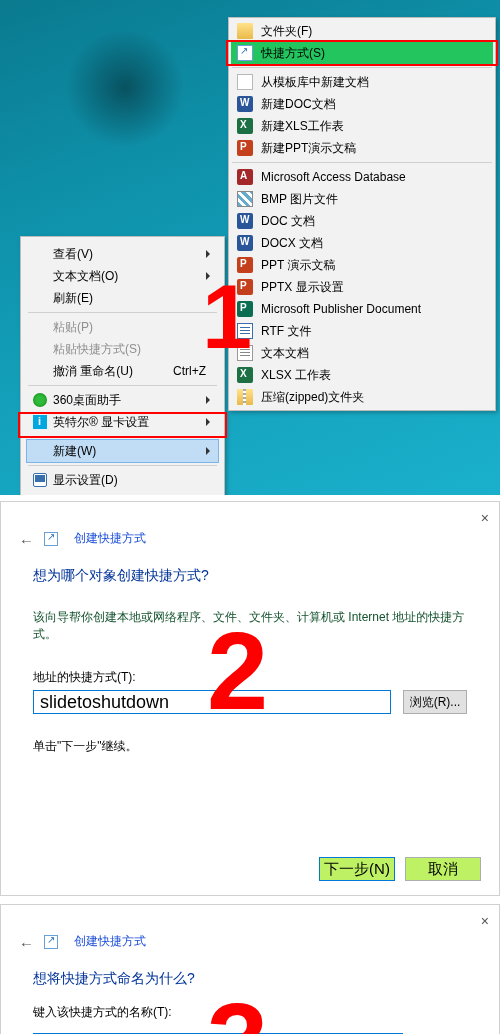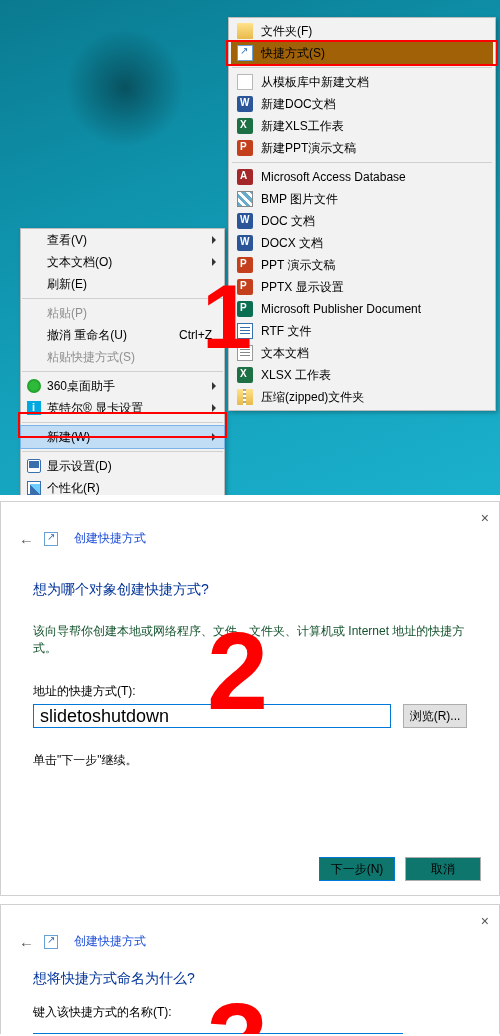--- a/index.html
+++ b/index.html
@@ -28,26 +28,26 @@
       font-size: 90px;
       font-weight: 700;
       color: #ff0000;
       font-family: Arial, sans-serif;
       z-index: 50;
       line-height: 1;
     }
     .n1 { left: 202px; top: 272px; }
     .context-menu {
       position: absolute;
-      left: 20px; top: 228px;
+      left: 20px; top: 236px;
       width: 205px;
       background: #f2f2f2;
       border: 1px solid #bcbcbc;
       box-shadow: 2px 2px 4px rgba(0,0,0,0.25);
-      padding: 0;
+      padding: 6px;
       z-index: 20;
     }
     .cm-item {
       display: flex; align-items: center;
       height: 22px;
       padding: 0 6px 0 26px;
       position: relative;
       color: #000;
     }
     .cm-item.disabled { color: #8f8f8f; }
@@ -87,21 +87,21 @@
       display: flex; align-items: center;
       height: 22px;
       padding: 0 6px 0 30px;
       position: relative;
       text-align: center;
     }
     .sm-item .ic {
       position: absolute; left: 6px; top: 50%; transform: translateY(-50%);
       width: 16px; height: 16px;
     }
-    .sm-item.hover { background: #a16207; }
+    .sm-item.hover { background: #22c55e; }
     .sm-sep { height: 1px; background: #d0d0d0; margin: 3px 1px; }
     .redbox-sm {
       position: absolute; left: 226px; top: 40px; width: 272px; height: 26px;
       border: 2px solid #ff0000; z-index: 30; pointer-events: none;
     }
 
     
     .ic-folder { background: linear-gradient(#ffe28a,#e9b94a); border-radius: 1px; }
     .ic-shortcut { background: #fff; border: 1px solid #6aa0d8; }
     .ic-shortcut::after{content:"↗";color:#2a6fb5;font-size:10px;position:absolute;left:2px;top:-1px;}
@@ -153,21 +153,21 @@
     .wiz-back {
       font-size: 15px; color: #555; cursor: pointer;
     }
     .wiz-title-small { font-size: 12px; color: #1d4ed8; }
     .wiz-icn-sc {
       width: 14px; height: 14px; display:inline-block;
       background:#fff;border:1px solid #6aa0d8;position:relative;margin-right:6px;
     }
     .wiz-icn-sc::after{content:"↗";color:#2a6fb5;font-size:10px;position:absolute;left:2px;top:-2px;}
     .wiz-body { padding: 8px 32px; }
-    .wiz-q { color: #003399; font-size: 14px; font-weight: 400; margin: 18px 0 24px 0; }
+    .wiz-q { color: #003399; font-size: 14px; font-weight: 400; margin: 4px 0 24px 0; }
     .wiz-desc { font-size: 12px; color: #14532d; margin-bottom: 26px; }
     .wiz-label { font-size: 12px; margin-bottom: 4px; }
     .wiz-row { display: flex; align-items: center; gap: 12px; margin-bottom: 24px; }
     .wiz-input {
       flex: 1;
       height: 24px;
       border: 1px solid #0078d7;
       padding: 0 6px;
       font-size: 18px;
       outline: none;
@@ -177,22 +177,22 @@
       background: #e1e1e1; border: 1px solid #adadad;
       font-size: 12px; cursor: pointer;
     }
     .wiz-hint { font-size: 12px; }
     .wiz-footer {
       position: absolute; bottom: 14px; right: 18px;
       display: flex; gap: 10px;
     }
     .wiz-fbtn {
       height: 24px; min-width: 76px;
-      background: #0f766e; border: 1px solid #adadad;
-      font-size: 12px; cursor: pointer;
+      background: #bef264; border: 1px solid #adadad;
+      font-size: 15px; cursor: pointer;
     }
     .wiz-fbtn.primary { border: 1px solid #0078d7; }
     .n2 { left: 206px; top: 114px; font-size: 110px; }
 
     
     .panel-3 {
       position: relative;
       width: 500px;
       height: 130px;
       background: #fff;
@@ -226,26 +226,26 @@
         <span>文本文档(O)</span>
         <span class="arrow"></span>
       </div>
       <div class="cm-item">
         <span>刷新(E)</span>
       </div>
       <div class="cm-sep"></div>
       <div class="cm-item disabled">
         <span>粘贴(P)</span>
       </div>
+      <div class="cm-item disabled">
+        <span>粘贴快捷方式(S)</span>
+      </div>
       <div class="cm-item">
         <span>撤消 重命名(U)</span>
         <span class="shortcut">Ctrl+Z</span>
-      </div>
-      <div class="cm-item disabled">
-        <span>粘贴快捷方式(S)</span>
       </div>
       <div class="cm-sep"></div>
       <div class="cm-item">
         <span class="ic ic-360"></span>
         <span>360桌面助手</span>
         <span class="arrow"></span>
       </div>
       <div class="cm-item">
         <span class="ic ic-intel"></span>
         <span>英特尔® 显卡设置</span>

